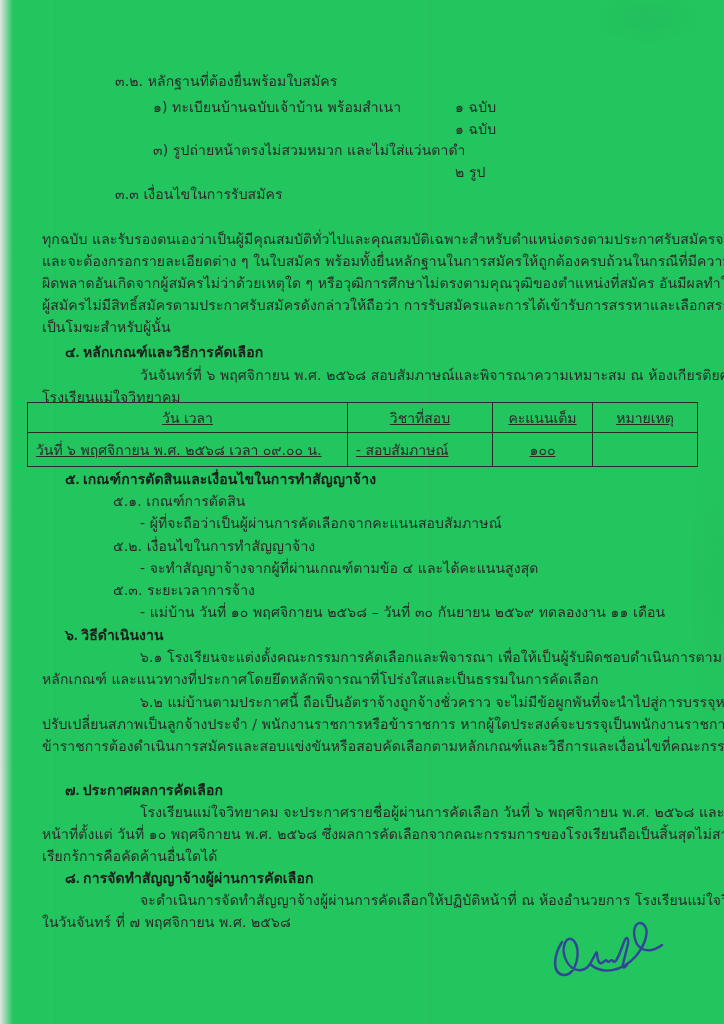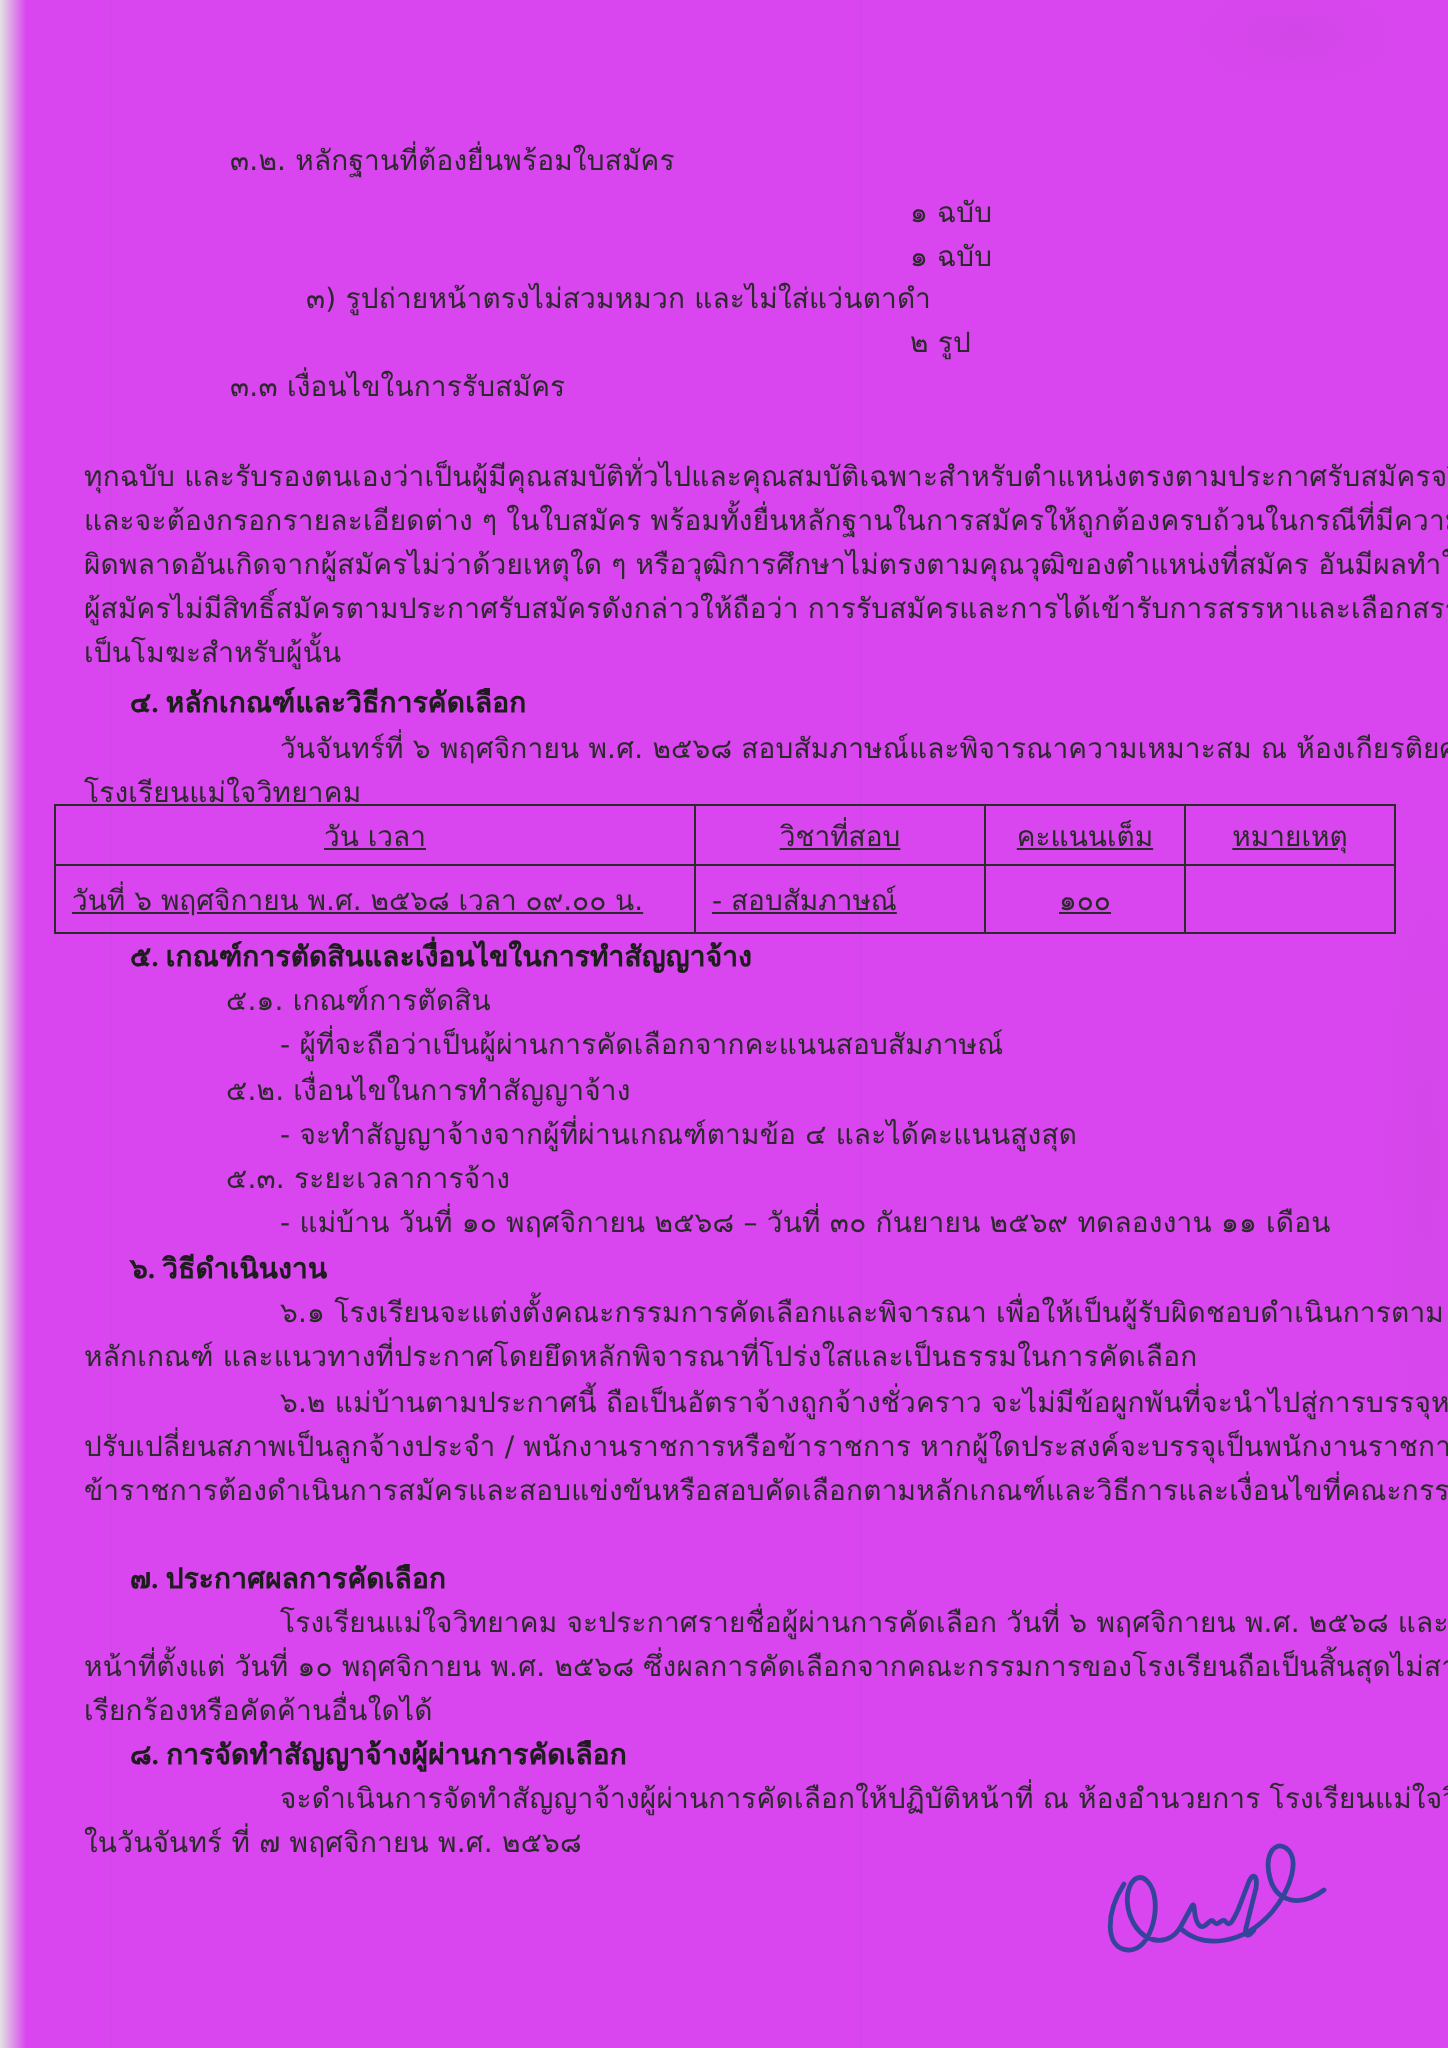--- a/index.html
+++ b/index.html
@@ -1,20 +1,20 @@
 <!DOCTYPE html>
 <html><head>
 <meta charset="utf-8">
 <style>
   html, body { margin: 0; padding: 0; background: #777; }
   .page {
     position: relative;
     width: 724px; height: 1024px;
     margin: 0 auto;
-    background: #d946ef;
+    background: #22c55e;
     overflow: hidden;
     font-family: "DejaVu Sans", sans-serif;
     font-size: 14px;
     color: #2a2a2a;
     -webkit-font-smoothing: antialiased;
   }
   .ln { position: absolute; white-space: nowrap; line-height: 19px; letter-spacing: 0.1px; }
   .bold { font-weight: bold; color: #1d1d1d; font-family: Liberation Serif, serif; }
   .qty { position: absolute; white-space: nowrap; left: 455px; }
   
@@ -49,20 +49,21 @@
 
 <div class="page">
 
   <div class="edge-left"></div>
   <div class="scanline" style="left:55px"></div>
   <div class="scanline" style="left:430px"></div>
   <div class="smudge"></div>
   <div class="smudge2"></div>
 
   <div class="ln" style="top:72px;left:115px">๓.๒. หลักฐานที่ต้องยื่นพร้อมใบสมัคร</div>
+  <div class="ln" style="top:98px;left:153px">๑) ทะเบียนบ้านฉบับเจ้าบ้าน พร้อมสำเนา</div>
   <div class="ln qty" style="top:98px">๑ ฉบับ</div>
   <div class="ln qty" style="top:120px">๑ ฉบับ</div>
   <div class="ln" style="top:141px;left:153px">๓) รูปถ่ายหน้าตรงไม่สวมหมวก และไม่ใส่แว่นตาดำ</div>
   <div class="ln qty" style="top:163px">๒ รูป</div>
 
   <div class="ln" style="top:185px;left:115px">๓.๓ เงื่อนไขในการรับสมัคร</div>
   <div class="ln" style="top:230px;left:42px">ทุกฉบับ และรับรองตนเองว่าเป็นผู้มีคุณสมบัติทั่วไปและคุณสมบัติเฉพาะสำหรับตำแหน่งตรงตามประกาศรับสมัครจริง</div>
   <div class="ln" style="top:252px;left:42px">และจะต้องกรอกรายละเอียดต่าง ๆ ในใบสมัคร พร้อมทั้งยื่นหลักฐานในการสมัครให้ถูกต้องครบถ้วนในกรณีที่มีความ</div>
   <div class="ln" style="top:274px;left:42px">ผิดพลาดอันเกิดจากผู้สมัครไม่ว่าด้วยเหตุใด ๆ หรือวุฒิการศึกษาไม่ตรงตามคุณวุฒิของตำแหน่งที่สมัคร อันมีผลทำให้</div>
   <div class="ln" style="top:296px;left:42px">ผู้สมัครไม่มีสิทธิ์สมัครตามประกาศรับสมัครดังกล่าวให้ถือว่า การรับสมัครและการได้เข้ารับการสรรหาและเลือกสรรครั้งนี้</div>
@@ -108,21 +109,21 @@
   <div class="ln bold" style="top:626px;left:65px">๖. วิธีดำเนินงาน</div>
   <div class="ln" style="top:648px;left:140px">๖.๑ โรงเรียนจะแต่งตั้งคณะกรรมการคัดเลือกและพิจารณา เพื่อให้เป็นผู้รับผิดชอบดำเนินการตาม</div>
   <div class="ln" style="top:670px;left:42px">หลักเกณฑ์ และแนวทางที่ประกาศโดยยึดหลักพิจารณาที่โปร่งใสและเป็นธรรมในการคัดเลือก</div>
   <div class="ln" style="top:693px;left:140px">๖.๒ แม่บ้านตามประกาศนี้ ถือเป็นอัตราจ้างถูกจ้างชั่วคราว จะไม่มีข้อผูกพันที่จะนำไปสู่การบรรจุหรือ</div>
   <div class="ln" style="top:715px;left:42px">ปรับเปลี่ยนสภาพเป็นลูกจ้างประจำ / พนักงานราชการหรือข้าราชการ หากผู้ใดประสงค์จะบรรจุเป็นพนักงานราชการหรือ</div>
   <div class="ln" style="top:737px;left:42px">ข้าราชการต้องดำเนินการสมัครและสอบแข่งขันหรือสอบคัดเลือกตามหลักเกณฑ์และวิธีการและเงื่อนไขที่คณะกรรมการ</div>
 
   <div class="ln bold" style="top:781px;left:65px">๗. ประกาศผลการคัดเลือก</div>
   <div class="ln" style="top:803px;left:140px">โรงเรียนแม่ใจวิทยาคม จะประกาศรายชื่อผู้ผ่านการคัดเลือก วันที่ ๖ พฤศจิกายน พ.ศ. ๒๕๖๘ และเริ่มปฏิบัติ</div>
   <div class="ln" style="top:825px;left:42px">หน้าที่ตั้งแต่ วันที่ ๑๐ พฤศจิกายน พ.ศ. ๒๕๖๘ ซึ่งผลการคัดเลือกจากคณะกรรมการของโรงเรียนถือเป็นสิ้นสุดไม่สามารถ</div>
-  <div class="ln" style="top:847px;left:42px">เรียกร้องหรือคัดค้านอื่นใดได้</div>
+  <div class="ln" style="top:847px;left:42px">เรียกร้การคือคัดค้านอื่นใดได้</div>
 
   <div class="ln bold" style="top:869px;left:65px">๘. การจัดทำสัญญาจ้างผู้ผ่านการคัดเลือก</div>
   <div class="ln" style="top:891px;left:140px">จะดำเนินการจัดทำสัญญาจ้างผู้ผ่านการคัดเลือกให้ปฏิบัติหน้าที่ ณ ห้องอำนวยการ โรงเรียนแม่ใจวิทยาคม</div>
   <div class="ln" style="top:913px;left:42px">ในวันจันทร์ ที่ ๗ พฤศจิกายน พ.ศ. ๒๕๖๘</div>
 
   <svg class="sig" viewBox="0 0 132 84">
     <g fill="none" stroke="#35449b" stroke-width="2.4" stroke-linecap="round" stroke-linejoin="round">
       <path d="M22,30 C13,44 12,62 24,63 C36,64 42,38 34,29 C27,21 19,36 27,50 C33,60 44,61 50,52 L56,41 C58,38 56,48 60,51 C63,53 65,46 67,49 C69,52 71,46 73,49 C75,52 77,47 79,43 L84,30 C86,24 89,25 88,32 L83,52 C82,56 84,57 87,53"></path>
       <path d="M50,52 C62,63 82,60 96,44 C106,32 110,17 103,12 C97,8 92,16 95,27 C98,39 110,42 122,33"></path>
     </g>

